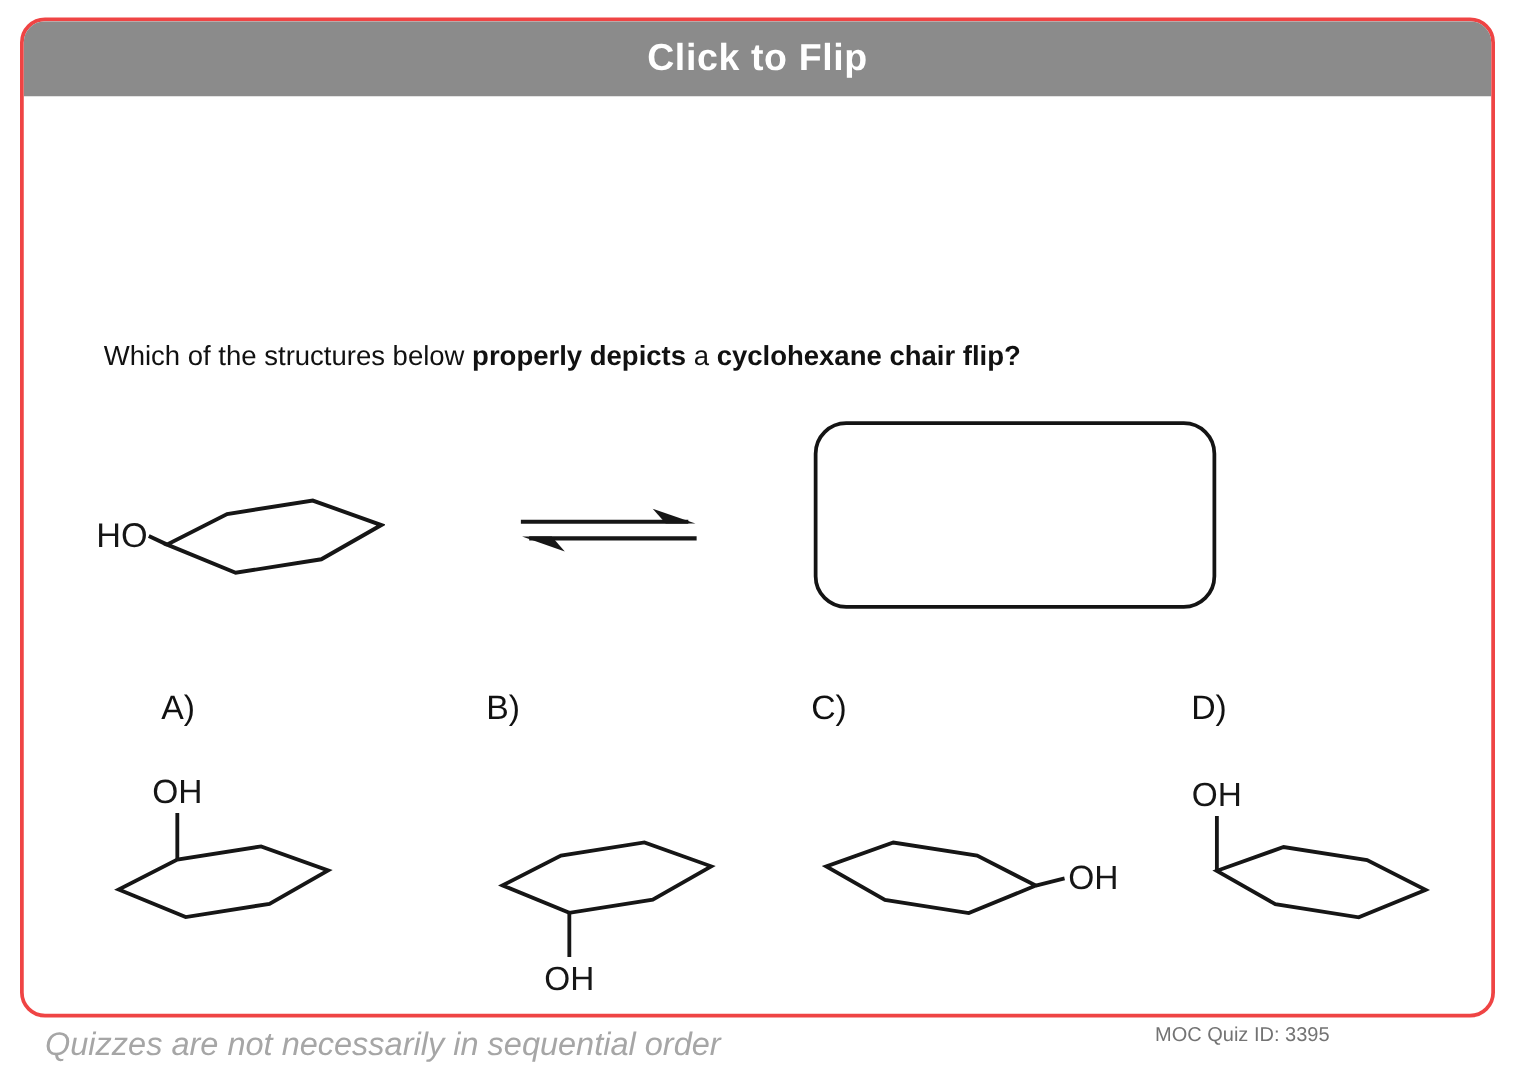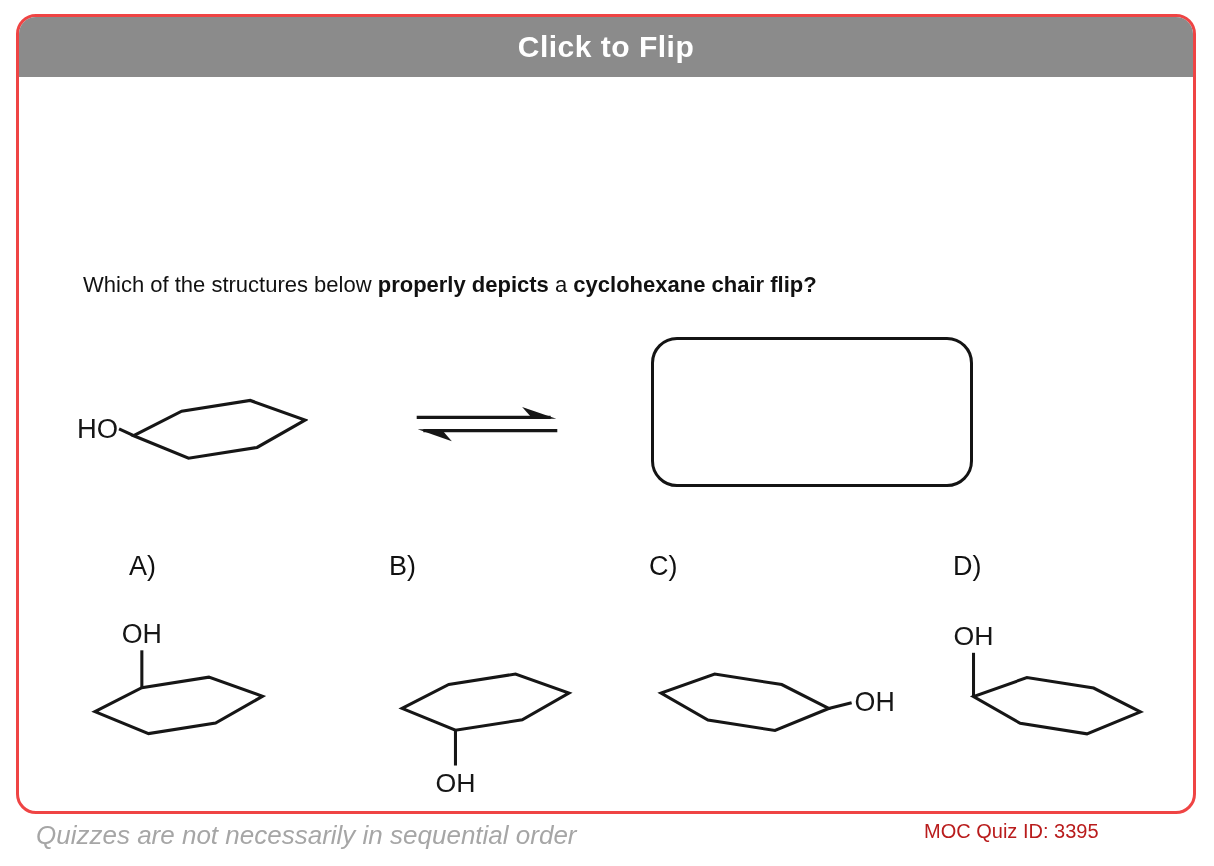--- a/index.html
+++ b/index.html
@@ -43,21 +43,21 @@
   .opt-a-svg { left:52px;  top:591px; }
   .opt-b-svg { left:364px; top:634px; }
   .opt-c-svg { left:634px; top:634px; }
   .opt-d-svg { left:924px; top:586px; }
   .footer-left {
     position:absolute; left:36px; top:820px;
     font-style:italic; font-size:26px; color:#a6a6a6;text-align:center;
   }
   .footer-right {
     position:absolute; left:924px; top:820px;
-    font-size:20px; color:#b91c1c;text-align:center;
+    font-size:16px; color:#737373;text-align:center;
   }
   svg text {
     font-family:"Liberation Sans", sans-serif;
   }
 </style>
 </head>
 <body>
 
 <div class="card">
 

